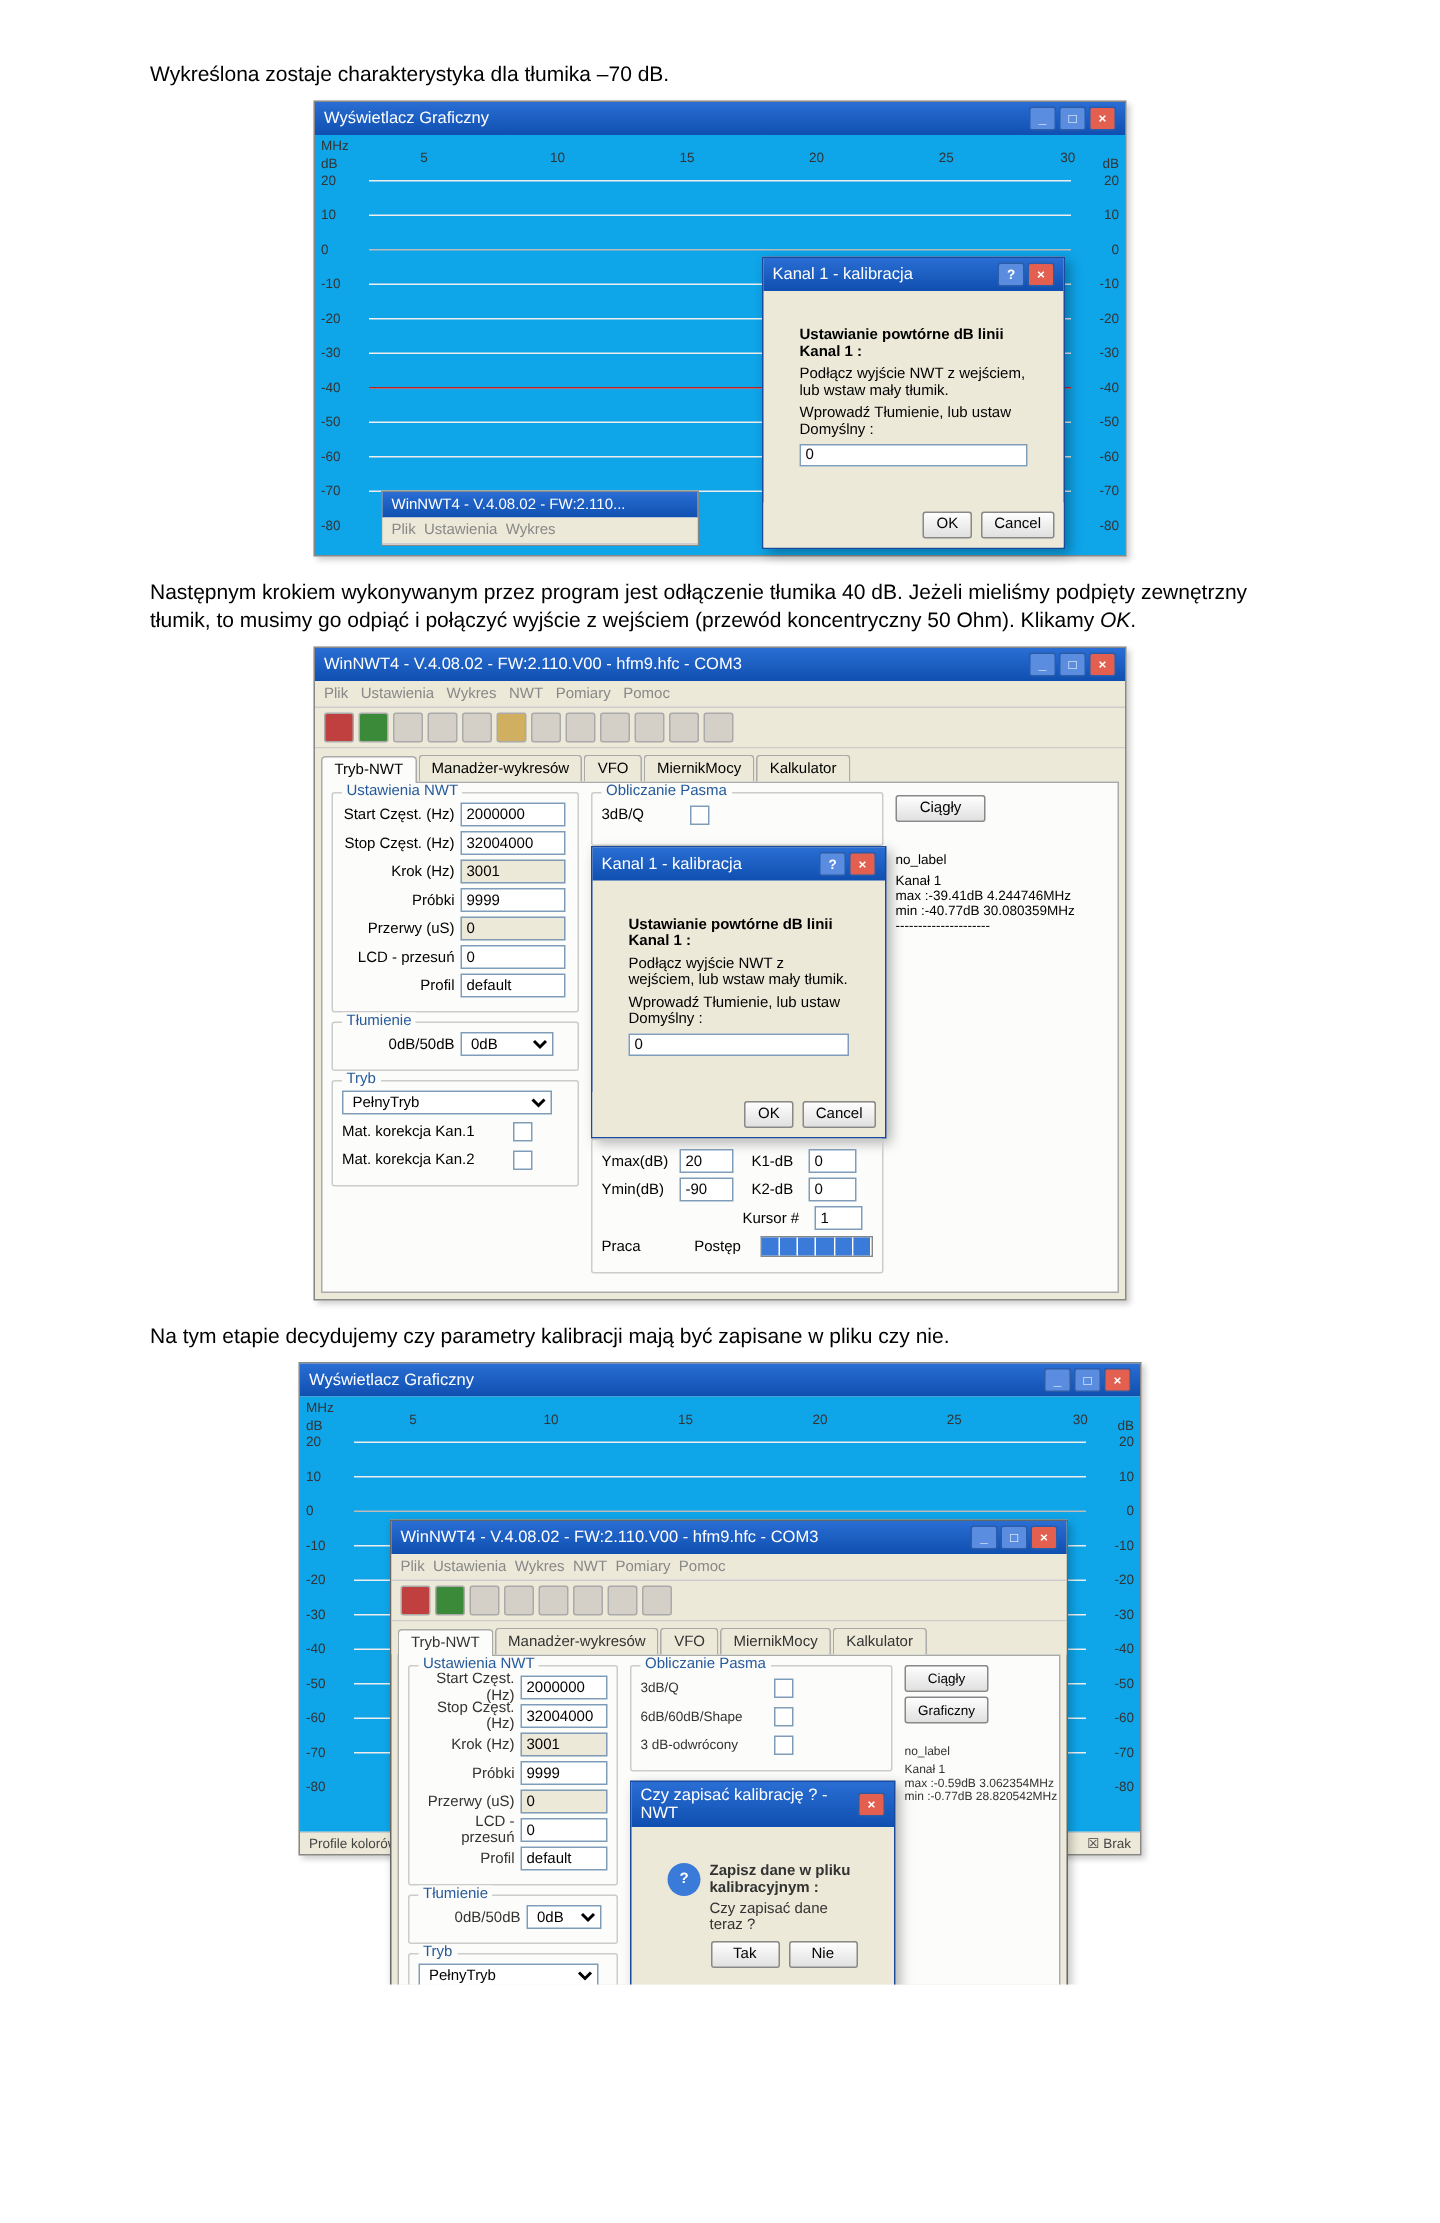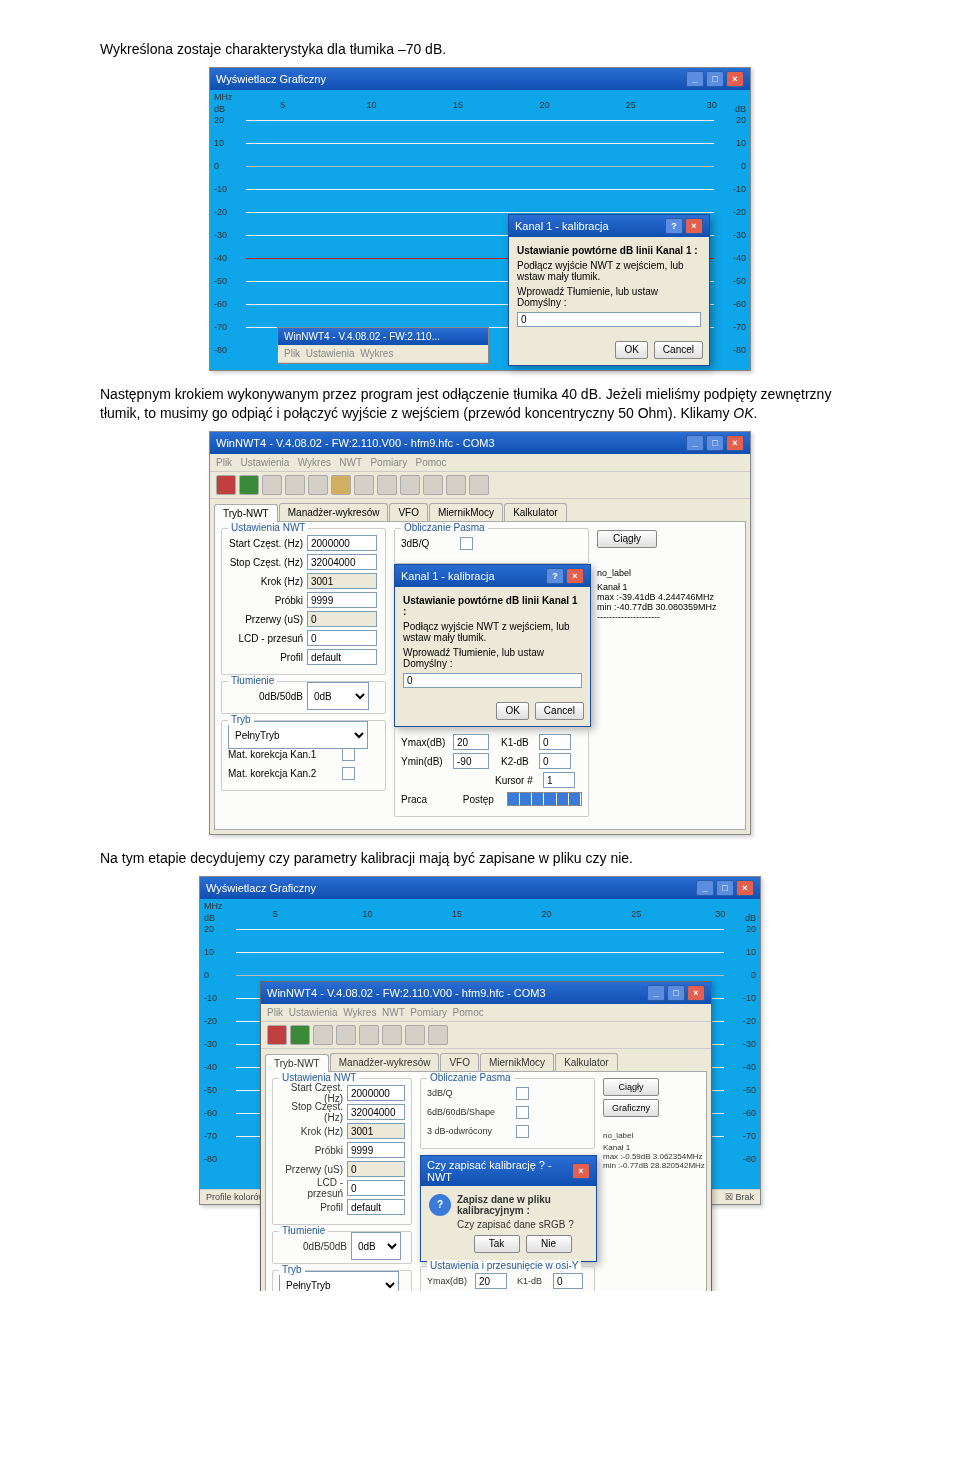--- a/index.html
+++ b/index.html
@@ -24,25 +24,25 @@
 .tabs .tab{padding:3px 8px;background:#ece9d8;border:1px solid #aaa;border-bottom:none;border-radius:3px 3px 0 0}
 .tabs .tab.active{background:#fcfcfa;position:relative;top:1px}
 .panel{background:#fcfcfa;border:1px solid #aaa;margin:0 4px 4px;padding:6px;display:flex;gap:8px;font-size:10px}
 .col{flex:0 0 auto}
 .group{border:1px solid #ccc;border-radius:2px;padding:4px 6px 6px;margin-bottom:6px;position:relative}
 .group .glabel{position:absolute;top:-7px;left:6px;background:#fcfcfa;padding:0 3px;color:#265a9c;font-size:10px}
 .frow{display:flex;align-items:center;gap:4px;margin:2px 0;height:17px}
 .flabel{text-align:right;width:75px;font-size:10px}
 .finput{border:1px solid #7f9db9;background:#fff;height:14px;font-size:10px;padding:0 3px;flex:0 0 auto}
 .finput.ro{background:#ece9d8}
-.fselect{border:1px solid #7f9db9;background:#fff;height:28px;font-size:10px;padding:0 2px}
+.fselect{border:1px solid #7f9db9;background:#fff;height:16px;font-size:10px;padding:0 2px}
 .fbtn{border:1px solid #888;background:linear-gradient(#fefefe,#e0e0e0);border-radius:2px;font-size:10px;padding:1px 8px;height:18px}
 .fcheck{width:11px;height:11px;border:1px solid #7f9db9;background:#fff;flex:0 0 auto}
 .modal{position:absolute;background:#ece9d8;border:1px solid #1a4a9e;box-shadow:3px 3px 8px rgba(0,0,0,.3);width:220px}
-.modal .mbody{padding:8px;font-size:10px}
+.modal .mbody{padding:24px;font-size:10px}
 .modal .mbody .minput{width:100%;border:1px solid #7f9db9;height:15px;background:#fff;margin-top:4px;box-sizing:border-box;padding:0 3px;font-size:10px}
 .modal .mbtns{display:flex;justify-content:flex-end;gap:6px;padding:6px;background:#ece9d8}
 .progress{border:1px solid #888;height:12px;width:100px;background:#fff;display:flex}
 .progress .seg{flex:1;border-right:1px solid #fff}
 .progress.blue .seg{background:#3a7ad8}
 .progress.green .seg{background:#4aa04a}
 .statusbar{background:#ece9d8;border-top:1px solid #ccc;font-size:9px;color:#444;padding:2px 6px;display:flex;justify-content:space-between}
 .pagenum{text-align:center;margin-top:30px;font-size:14px}
 </style>
 </head>
@@ -97,21 +97,21 @@
       <div class="grid" style="top:99px"></div>
     <div class="grid" style="top:122px"></div>
       <div class="grid" style="top:145px"></div>
     <div class="grid" style="top:168px"></div>
       <div class="grid" style="top:191px"></div>
     <div class="grid" style="top:214px"></div>
       <div class="grid" style="top:237px"></div>
     <div class="trace" style="top:168px"></div>
   </div>
 
-  <div style="position:absolute;left:67px;bottom:6px;width:210px;background:#ece9d8;border:1px solid #888">
+  <div style="position:absolute;left:44px;bottom:6px;width:210px;background:#ece9d8;border:1px solid #888">
     <div class="titlebar" style="font-size:10px">
       <span>WinNWT4 - V.4.08.02 - FW:2.110...</span>
     </div>
     <div class="menubar">
       <span>Plik</span>&nbsp;
       <span>Ustawienia</span>&nbsp;
       <span>Wykres</span>
     </div>
   </div>
 
@@ -470,21 +470,21 @@
             <div class="titlebar">
               <span>Czy zapisać kalibrację ? - NWT</span>
               <div class="tbtns">
                   <div class="tbtn close">×</div>
                 </div>
             </div>
             <div class="mbody" style="display:flex;gap:6px">
               <div style="width:22px;height:22px;border-radius:50%;background:#3a7ad8;color:#fff;display:flex;align-items:center;justify-content:center;font-weight:bold;flex:0 0 auto">?</div>
               <div>
                 <b>Zapisz dane w pliku kalibracyjnym :</b>
-                <div style="margin-top:3px">Czy zapisać dane sRGB ?</div>
+                <div style="margin-top:3px">Czy zapisać dane teraz ?</div>
                 <div style="margin-top:5px;display:flex;gap:6px;justify-content:center">
                   <button class="fbtn" style="width:46px">Tak</button>
                   <button class="fbtn" style="width:46px">Nie</button>
                 </div>
               </div>
             </div>
           </div>
           <div class="group" style="margin-top:4px">
             <div class="glabel">Ustawienia i przesunięcie w osi-Y</div>
             <div class="frow">

